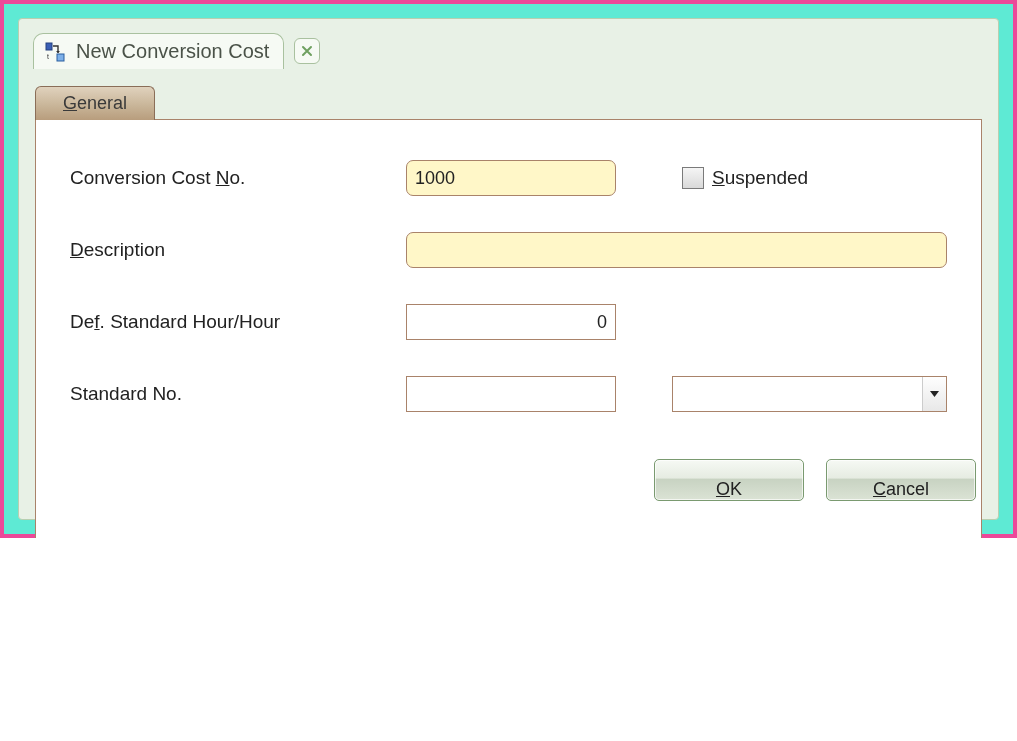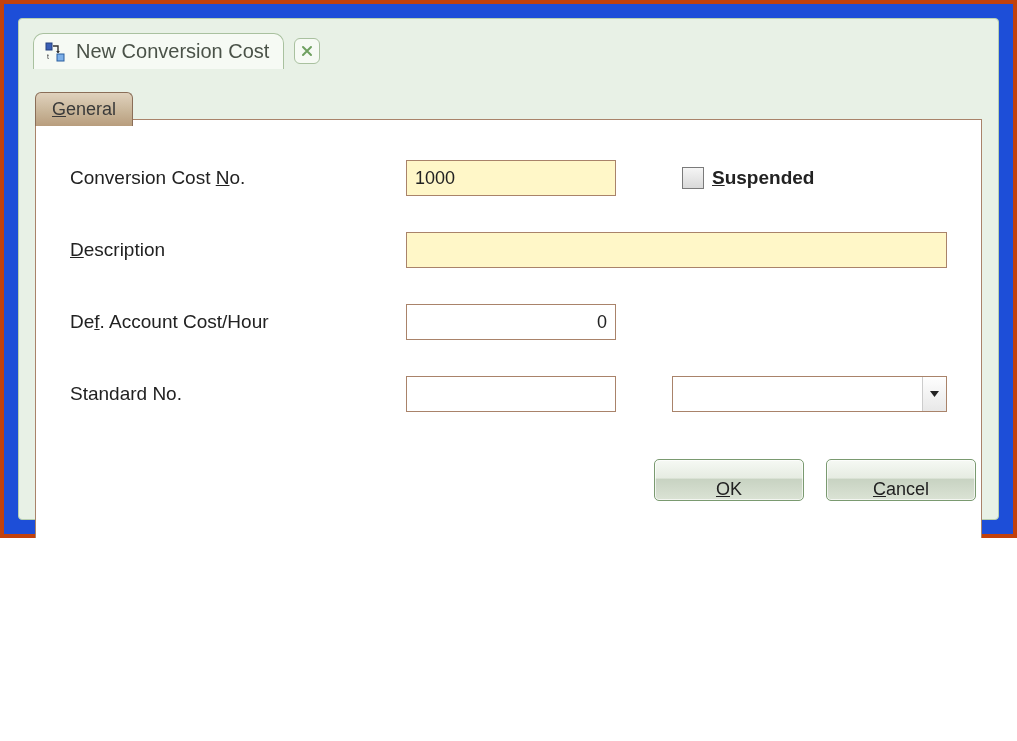--- a/index.html
+++ b/index.html
@@ -6,23 +6,23 @@
   html, body { margin:0; padding:0; }
   body {
     font-family: "Segoe UI", Tahoma, Arial, sans-serif;
     font-size: 18px;
     color: #333;
     background: #fff;
   }
   .outer-frame {
     width: 1017px;
     height: 538px;
-    border: 4px solid #c2410c;
+    border: 4px solid #ec4899;
     padding: 14px;
-    background: #1d4ed8;
+    background: #5eead4;
   }
   .dialog {
     width: 100%;
     height: 100%;
     background: #e8f1e6;
     border: 1px solid #b8cfb0;
     border-radius: 4px;
     position: relative;
     padding: 10px 0 16px 0;
   }
@@ -72,26 +72,26 @@
     display: flex;
     align-items: flex-end;
     padding: 0 16px;
     margin-top: 6px;
   }
   .tab {
     border: 1px solid #8a6e58;
     border-bottom: none;
     border-top-left-radius: 6px;
     border-top-right-radius: 6px;
-    padding: 6px 16px;
+    padding: 6px 27px;
     background: linear-gradient(to bottom, #e0d2bd 0%, #c7b396 60%, #b89d7d 100%);
     color: #3a3a3a;
     font-size: 18px;
     position: relative;
-    top: 7px;
+    top: 1px;
     cursor: pointer;
   }
   .tab .ul { text-decoration: underline; }
 
   
   .panel {
     margin: 0 16px;
     border: 1px solid #a9836a;
     background: #fff;
     height: 480px;
@@ -113,31 +113,30 @@
   .lbl .ul { text-decoration: underline; }
 
   .field {
     height: 36px;
     border: 1px solid #a9836a;
     background: #fff;
     padding: 4px 8px;
     font-size: 18px;
     color: #222;
   }
-  .field.req { background: #fff7c8; }
+  .field.req { background: #fff7c8; border-radius: 7px; }
   .field.num { text-align: right; }
   .field.wide { grid-column: 2 / span 2; width: 100%; }
   .field.narrow { width: 210px; }
 
   .check-wrap {
     display: flex;
     align-items: flex-start;
     gap: 8px;
     padding-left: 10px;
-    font-weight: bold;
   }
   .checkbox {
     width: 22px; height: 22px;
     border: 1px solid #7a7a7a;
     background: linear-gradient(#f5f5f5,#d9d9d9);
     display: inline-block;
     cursor: pointer;
   }
   .check-label { font-size: 19px; color:#222; }
   .check-label .ul { text-decoration: underline; }
@@ -237,21 +236,21 @@
             <span class="ul">S</span><span>uspended</span>
           </span>
         </div>
 
         <div class="lbl">
           <span class="ul">D</span><span>escription</span>
         </div>
         <input class="field req wide" type="text" value="" style="">
 
         <div class="lbl">
-          <span>De</span><span class="ul">f</span><span>. Account Cost/Hour</span>
+          <span>De</span><span class="ul">f</span><span>. Standard Hour/Hour</span>
         </div>
         <input class="field num narrow" type="text" value="0" style="">
         <div></div>
 
         <div class="lbl">Standard No.</div>
         <input class="field narrow" type="text" value="" style="">
         <div class="combo-wrap">
           <input class="combo-input" type="text" value="" style="">
           <div class="combo-btn">
             <svg width="9" height="6" viewBox="0 0 9 6">

